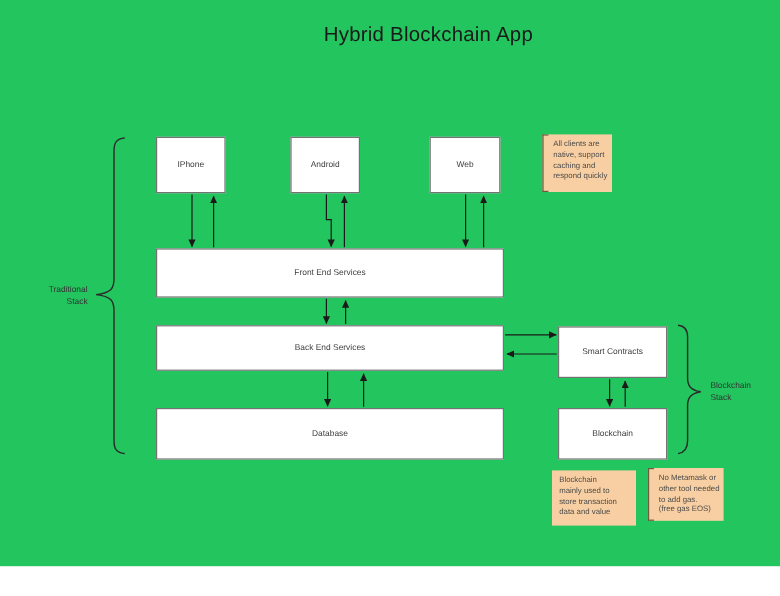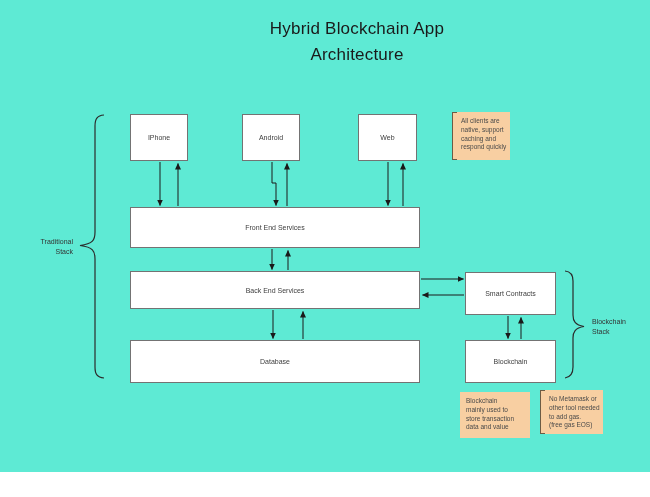--- a/index.html
+++ b/index.html
@@ -1,18 +1,18 @@
 <!DOCTYPE html>
 <html><head>
 <meta charset="utf-8">
 <style>
   html,body{margin:0;padding:0;background:#fff;}
   *{box-sizing:border-box;}
   .canvas{
-    position:relative;width:650px;height:472px;background:#5eead4;
+    position:relative;width:650px;height:472px;background:#22c55e;
     font-family:"Liberation Sans",sans-serif;overflow:hidden;
   }
   .title{
     position:absolute;left:107px;top:16px;width:500px;text-align:center;
     font-size:17px;line-height:26px;color:#1a1a1a;letter-spacing:.2px;
   }
   .title .tline{display:block;}
   .node{
     position:absolute;border:1px solid #737373;background:#ffffff;
     display:flex;align-items:center;justify-content:center;
@@ -63,21 +63,20 @@
       <path d="M521,339 L521,317.5" marker-end="url(#arr)"></path>
     </g>
     <g stroke="#2b2b2b" stroke-width="1.2" fill="none">
       <path d="M104,115 C97,115.5 95,119 95,126 L95,232 C95,240 93,244 80,245.5 C93,247 95,251 95,259 L95,367 C95,374 97,377.5 104,378"></path>
       <path d="M565,271 C571,271.5 573,275 573,281 L573,315 C573,321 575,325 584,326.5 C575,328 573,332 573,338 L573,367 C573,373 571,377 565,378"></path>
     </g>
   </svg>
 
   <div class="title">
     <span class="tline">Hybrid Blockchain App</span>
-    <span class="tline">Architecture</span>
   </div>
 
   <div class="node" style="left:130px;top:114px;width:58px;height:47px">
     <span>IPhone</span>
   </div>
   <div class="node" style="left:242px;top:114px;width:58px;height:47px">
     <span>Android</span>
   </div>
   <div class="node" style="left:358px;top:114px;width:59px;height:47px">
     <span>Web</span>

